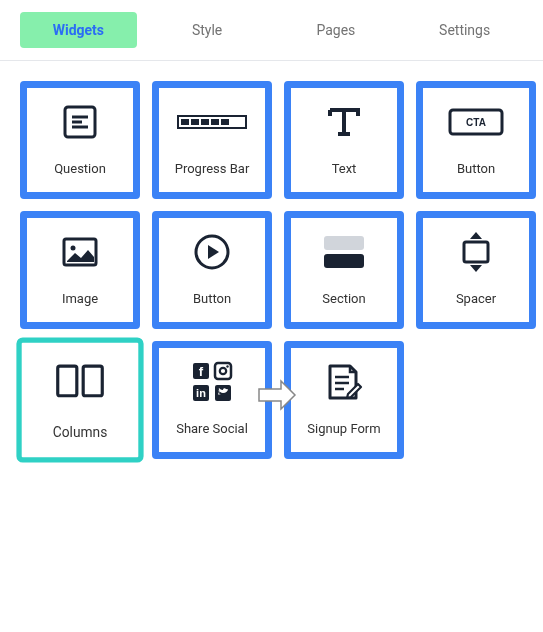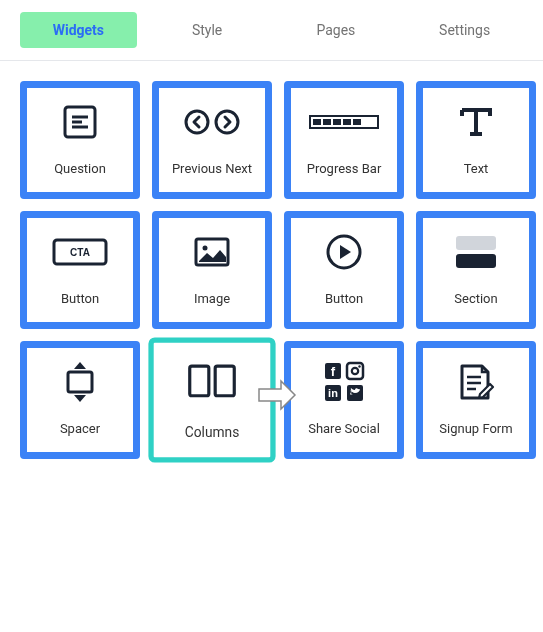--- a/index.html
+++ b/index.html
@@ -96,31 +96,20 @@
       <svg width="40" height="40" viewBox="0 0 40 40">
         <rect x="5" y="5" width="30" height="30" rx="3" fill="none" stroke="#1a2332" stroke-width="3"></rect>
         <line x1="12" y1="15" x2="28" y2="15" stroke="#1a2332" stroke-width="3"></line>
         <line x1="12" y1="20" x2="22" y2="20" stroke="#1a2332" stroke-width="3"></line>
         <line x1="12" y1="25" x2="28" y2="25" stroke="#1a2332" stroke-width="3"></line>
       </svg>
     </div>
     <div class="label">Question</div>
   </div>
 
-  <div class="card">
-    <div class="icon-area">
-      <svg width="60" height="30" viewBox="0 0 60 30">
-        <circle cx="15" cy="15" r="11" fill="none" stroke="#1a2332" stroke-width="3"></circle>
-        <path d="M 17 10 L 12 15 L 17 20" fill="none" stroke="#1a2332" stroke-width="3" stroke-linecap="round" stroke-linejoin="round"></path>
-        <circle cx="45" cy="15" r="11" fill="none" stroke="#1a2332" stroke-width="3"></circle>
-        <path d="M 43 10 L 48 15 L 43 20" fill="none" stroke="#1a2332" stroke-width="3" stroke-linecap="round" stroke-linejoin="round"></path>
-      </svg>
-    </div>
-    <div class="label">Previous Next</div>
-  </div>
 
   <div class="card">
     <div class="icon-area">
       <svg width="70" height="20" viewBox="0 0 70 20">
         <rect x="1" y="4" width="68" height="12" fill="none" stroke="#1a2332" stroke-width="2"></rect>
         <rect x="4" y="7" width="8" height="6" fill="#1a2332"></rect>
         <rect x="14" y="7" width="8" height="6" fill="#1a2332"></rect>
         <rect x="24" y="7" width="8" height="6" fill="#1a2332"></rect>
         <rect x="34" y="7" width="8" height="6" fill="#1a2332"></rect>
         <rect x="44" y="7" width="8" height="6" fill="#1a2332"></rect>

